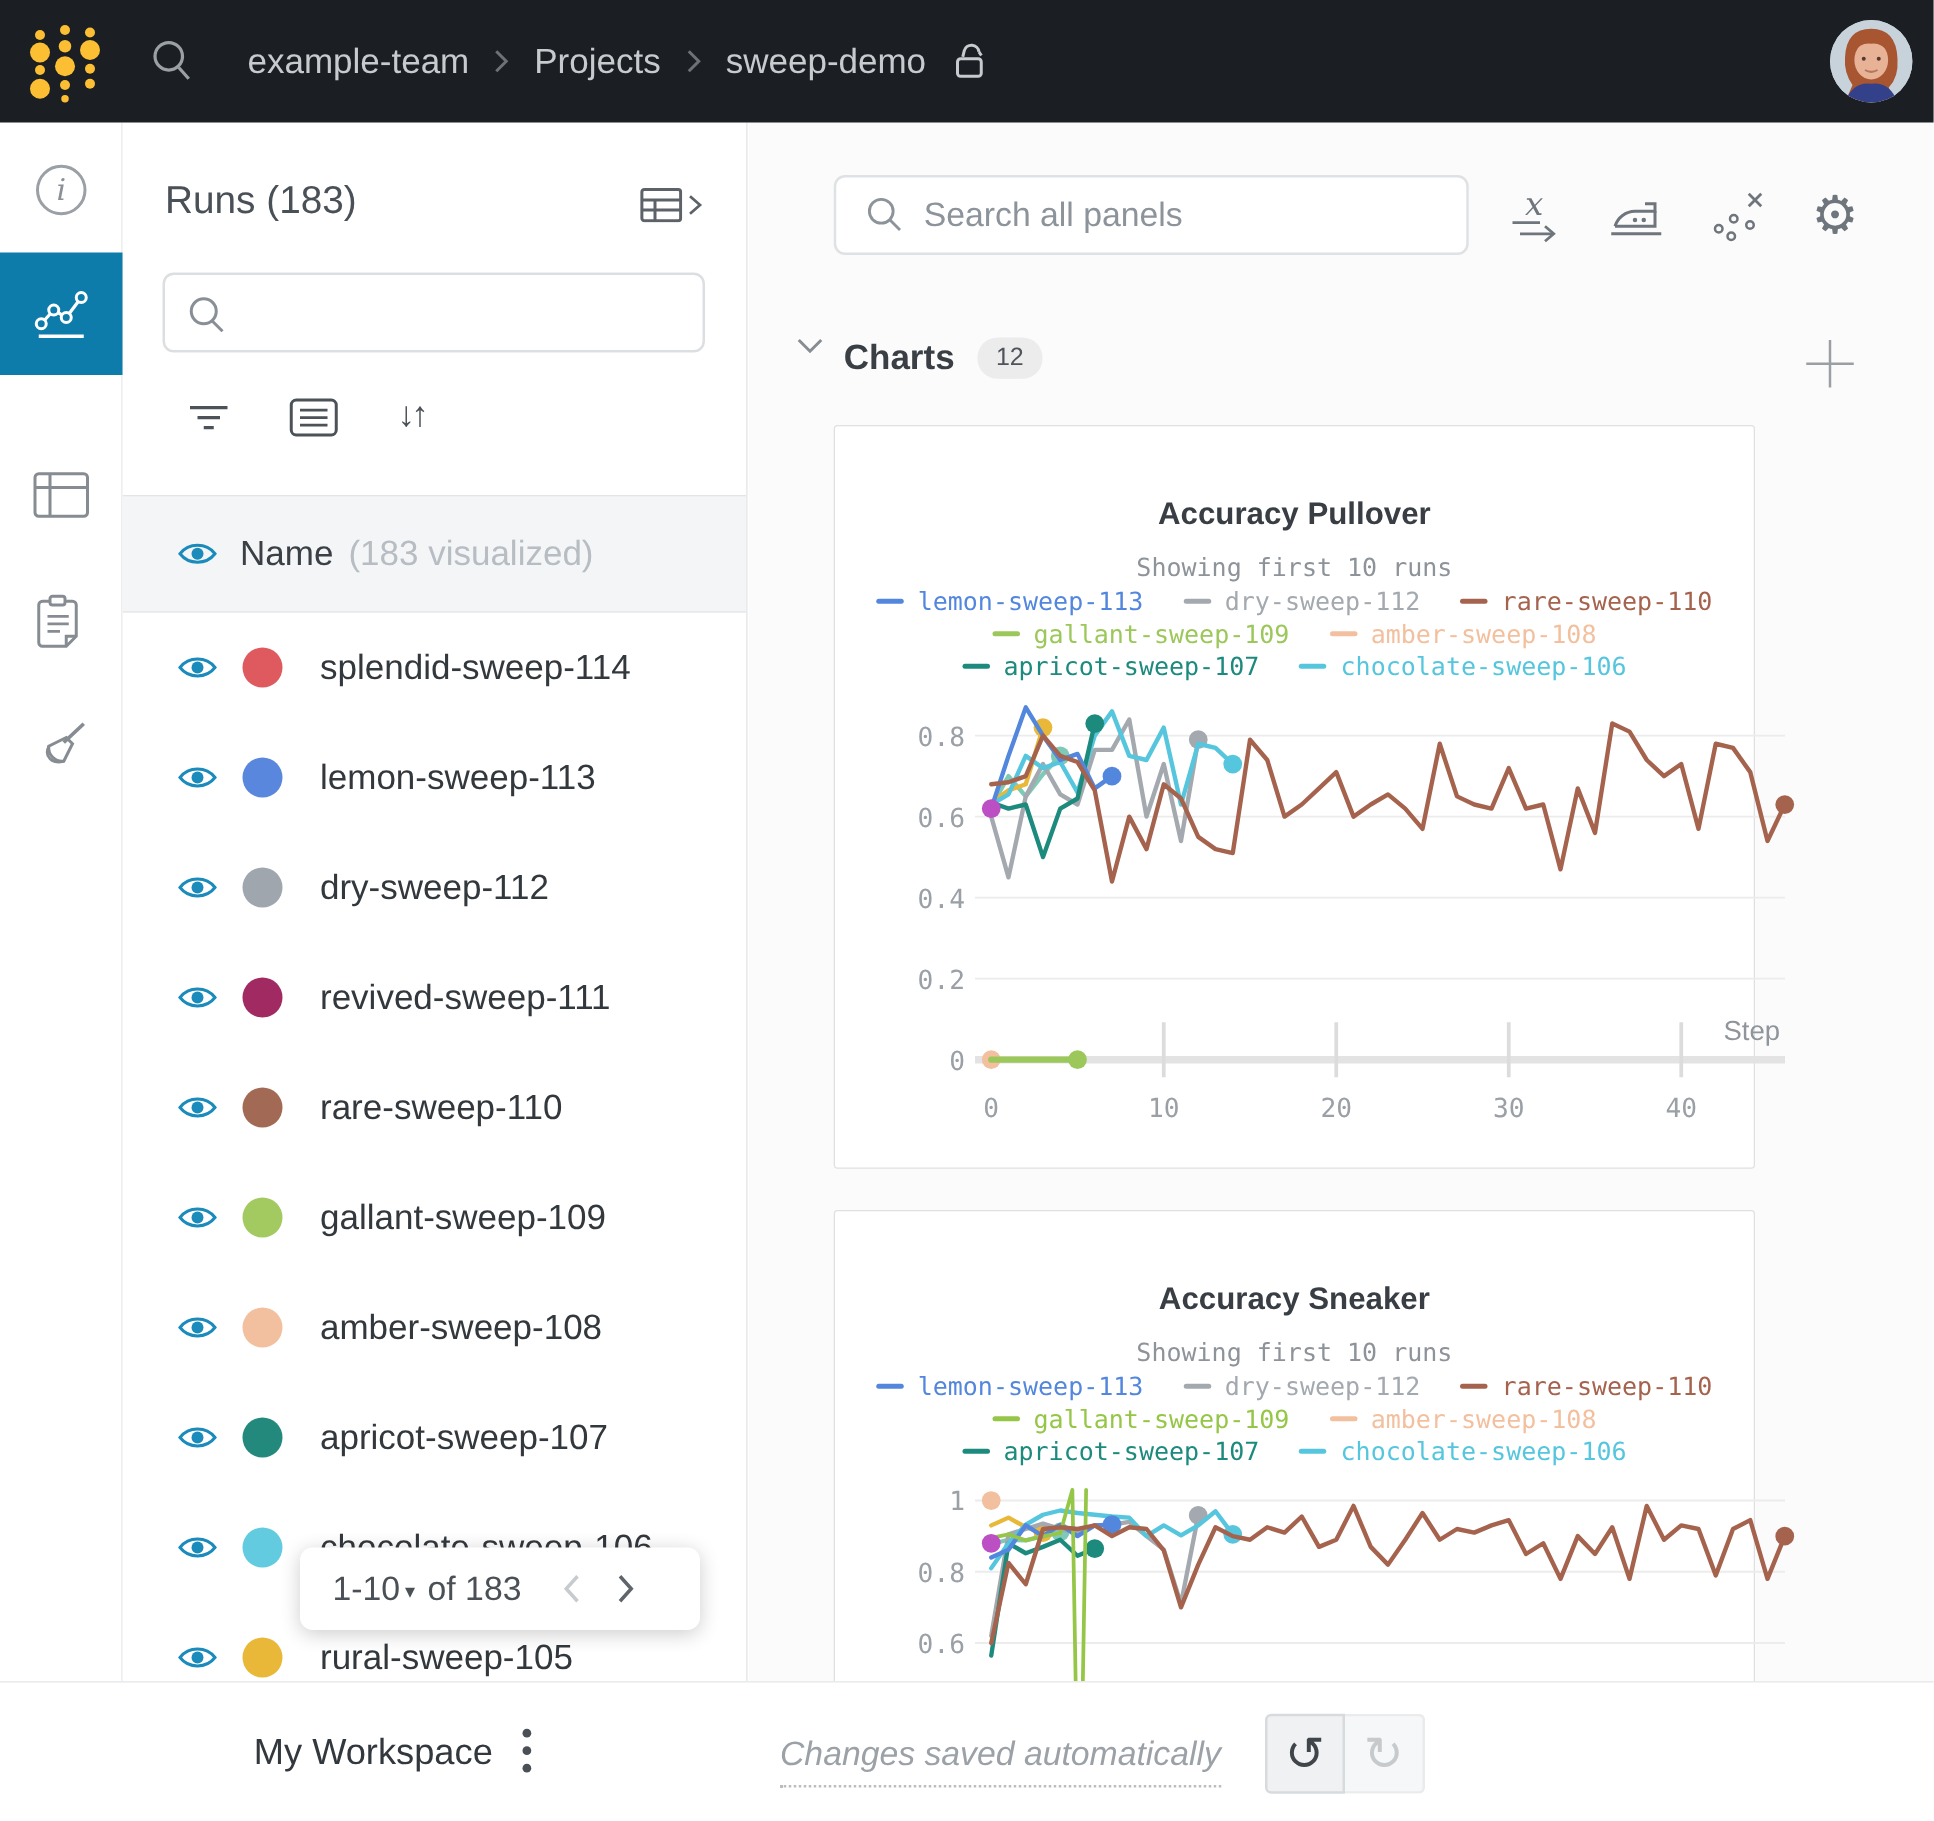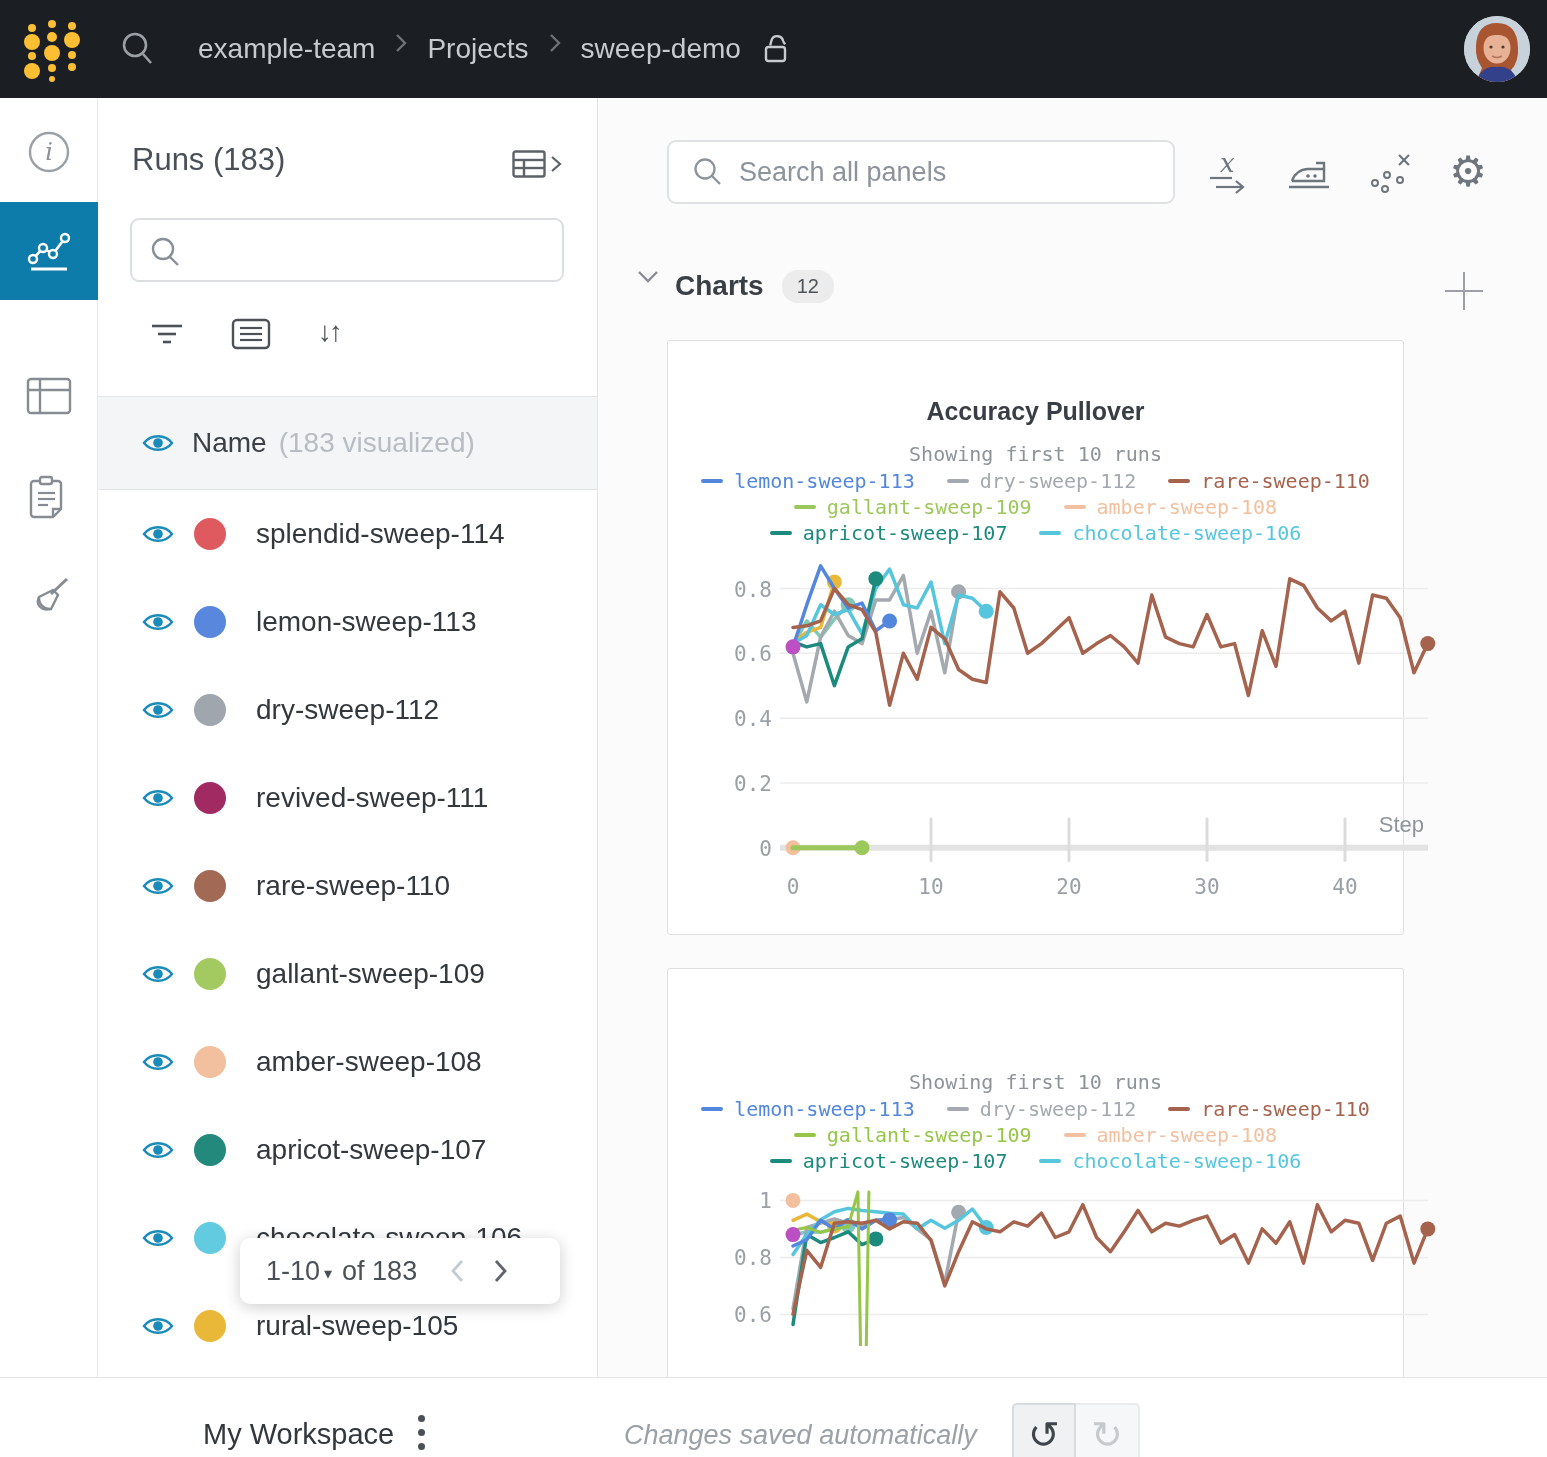--- a/index.html
+++ b/index.html
@@ -4,21 +4,21 @@
 <style>
   * { box-sizing: border-box; margin: 0; padding: 0; }
   html,body { width:1547px; height:1457px; }
   body { position:relative; font-family:"Liberation Sans",sans-serif; background:#fff; overflow:hidden; }
   svg { display:block; }
 
   
   .topbar { position:absolute; top:0; left:0; right:0; height:98px; background:#1b1e23; display:flex; align-items:center; z-index:30; }
   .logo { margin-left:20px; }
   .nav-search { margin-left:34px; }
-  .crumbs { display:flex; align-items:flex-start; gap:20px; margin-left:40px; font-size:28px; color:#c7cbce; }
+  .crumbs { display:flex; align-items:center; gap:20px; margin-left:40px; font-size:28px; color:#c7cbce; }
   .crumb { cursor:pointer; }
   .crumb-sep { display:flex; align-items:center; }
   .unlock { margin-left:2px; display:flex; align-items:center; }
   .avatar { position:absolute; right:17px; top:16px; width:66px; height:66px; border-radius:50%; overflow:hidden; background:#c3ced6; }
 
   
   .rail { position:absolute; left:0; top:98px; width:98px; bottom:0; background:#fff; border-right:1px solid #e7e9ea; z-index:5; }
   .rail-item { position:absolute; left:0; width:98px; height:98px; display:flex; align-items:center; justify-content:center; cursor:pointer; }
   .rail-item.active { background:#0e7cab; }
 
@@ -69,21 +69,21 @@
   .legend { position:absolute; top:127px; left:0; width:100%; }
   .legend-row { display:flex; justify-content:center; align-items:center; height:26px; gap:32px; }
   .legend-item { display:flex; align-items:center; white-space:nowrap; cursor:pointer; }
   .legend-dash { display:inline-block; width:22px; height:4px; border-radius:2px; margin-right:11px; }
   .legend-label { font-family:"DejaVu Sans Mono",monospace; font-size:20px; }
   .plot-host { position:absolute; top:220px; left:2px; }
   .tick { font-family:"DejaVu Sans Mono",monospace; font-size:21px; fill:#9aa0a6; }
   .axlabel { font-family:"Liberation Sans",sans-serif; font-size:22px; fill:#8f959b; }
 
   
-  .footer { position:absolute; left:0; right:0; bottom:0; height:80px; background:#fff; border-top:1px solid #e3e5e7; z-index:40; }
+  .footer { position:absolute; left:0; right:0; bottom:0; height:112px; background:#fff; border-top:1px solid #e3e5e7; z-index:40; }
   .ws-label { position:absolute; left:203px; top:40px; font-size:29px; color:#33383e; cursor:pointer; }
   .kebab { position:absolute; left:414px; top:33px; display:flex; flex-direction:column; gap:7px; cursor:pointer; padding:4px; }
   .kebab i { width:7px; height:7px; border-radius:50%; background:#4a5056; }
   .save-status { position:absolute; left:624px; top:42px; font-size:27px; color:#9ba1a7; border-bottom:2px dotted #b9bdc1; padding-bottom:9px;font-style:italic; }
   .undo-group { position:absolute; left:1012px; top:25px; display:flex; }
   .btn-undo { width:64px; height:64px; background:#eff1f2; border:2px solid #d8dbde; border-radius:5px 0 0 5px; display:flex; align-items:center; justify-content:center; font-size:38px; color:#3f454b; cursor:pointer; }
   .btn-redo { width:64px; height:64px; background:#f6f7f8; border:2px solid #e9ebec; border-left:none; border-radius:0 5px 5px 0; display:flex; align-items:center; justify-content:center; font-size:38px; color:#c7cacd; cursor:pointer; }
   .btn-export { position:absolute; left:1166px; top:28px; height:60px; padding:0 35px; background:#f3f4f5; border:2px solid #cdd1d5; border-radius:6px; display:flex; align-items:center; font-size:27px; color:#2f343a; cursor:pointer; }
 </style>
 </head>
@@ -473,20 +473,21 @@
           <polyline points="123.0,85.9 136.8,43.7 150.6,4.9 164.4,27.5 178.2,47.0 192.0,42.1 205.8,69.7 219.6,59.9" fill="none" stroke="#5387dd" stroke-width="3.5" stroke-linejoin="round" stroke-linecap="round"></polyline>
           <circle cx="219.60000000000002" cy="59.94000000000002" r="7.5" fill="#5387dd"></circle>
           <polyline points="123.0,66.4 136.8,64.8 150.6,59.9 164.4,27.5 178.2,43.7 192.0,48.6 205.8,71.3 219.6,144.2 233.4,92.3 247.2,118.3 261.0,66.4 274.8,77.8 288.6,108.5 302.4,118.3 316.2,121.5 330.0,30.8 343.8,47.0 357.6,92.3 371.4,82.6 385.2,69.7 399.0,56.7 412.8,92.3 426.6,82.6 440.4,74.5 454.2,85.9 468.0,102.1 481.8,34.0 495.6,76.1 509.4,82.6 523.2,85.9 537.0,53.5 550.8,85.9 564.6,82.6 578.4,134.5 592.2,69.7 606.0,105.3 619.8,17.8 633.6,24.3 647.4,47.0 661.2,59.9 675.0,50.2 688.8,102.1 702.6,34.0 716.4,37.3 730.2,56.7 744.0,111.8 757.8,82.6" fill="none" stroke="#a5634e" stroke-width="3.5" stroke-linejoin="round" stroke-linecap="round"></polyline>
           <circle cx="757.8000000000001" cy="82.62" r="7.5" fill="#a5634e"></circle>
           <circle cx="123" cy="85.86" r="7.5" fill="#bb4fc3"></circle>
         </svg>
       </div>
   </div>
 
   <div class="panel panel-1">
+    <div class="panel-title">Accuracy Sneaker</div>
     <div class="panel-sub">Showing first 10 runs</div>
     <div class="legend">
         <div class="legend-row">
           <span class="legend-item">
             <span class="legend-dash" style="background: rgb(83, 135, 221);"></span>
             <span class="legend-label" style="color: rgb(83, 135, 221);">lemon-sweep-113</span>
           </span>
           <span class="legend-item">
             <span class="legend-dash" style="background: rgb(163, 169, 174);"></span>
             <span class="legend-label" style="color: rgb(163, 169, 174);">dry-sweep-112</span>

